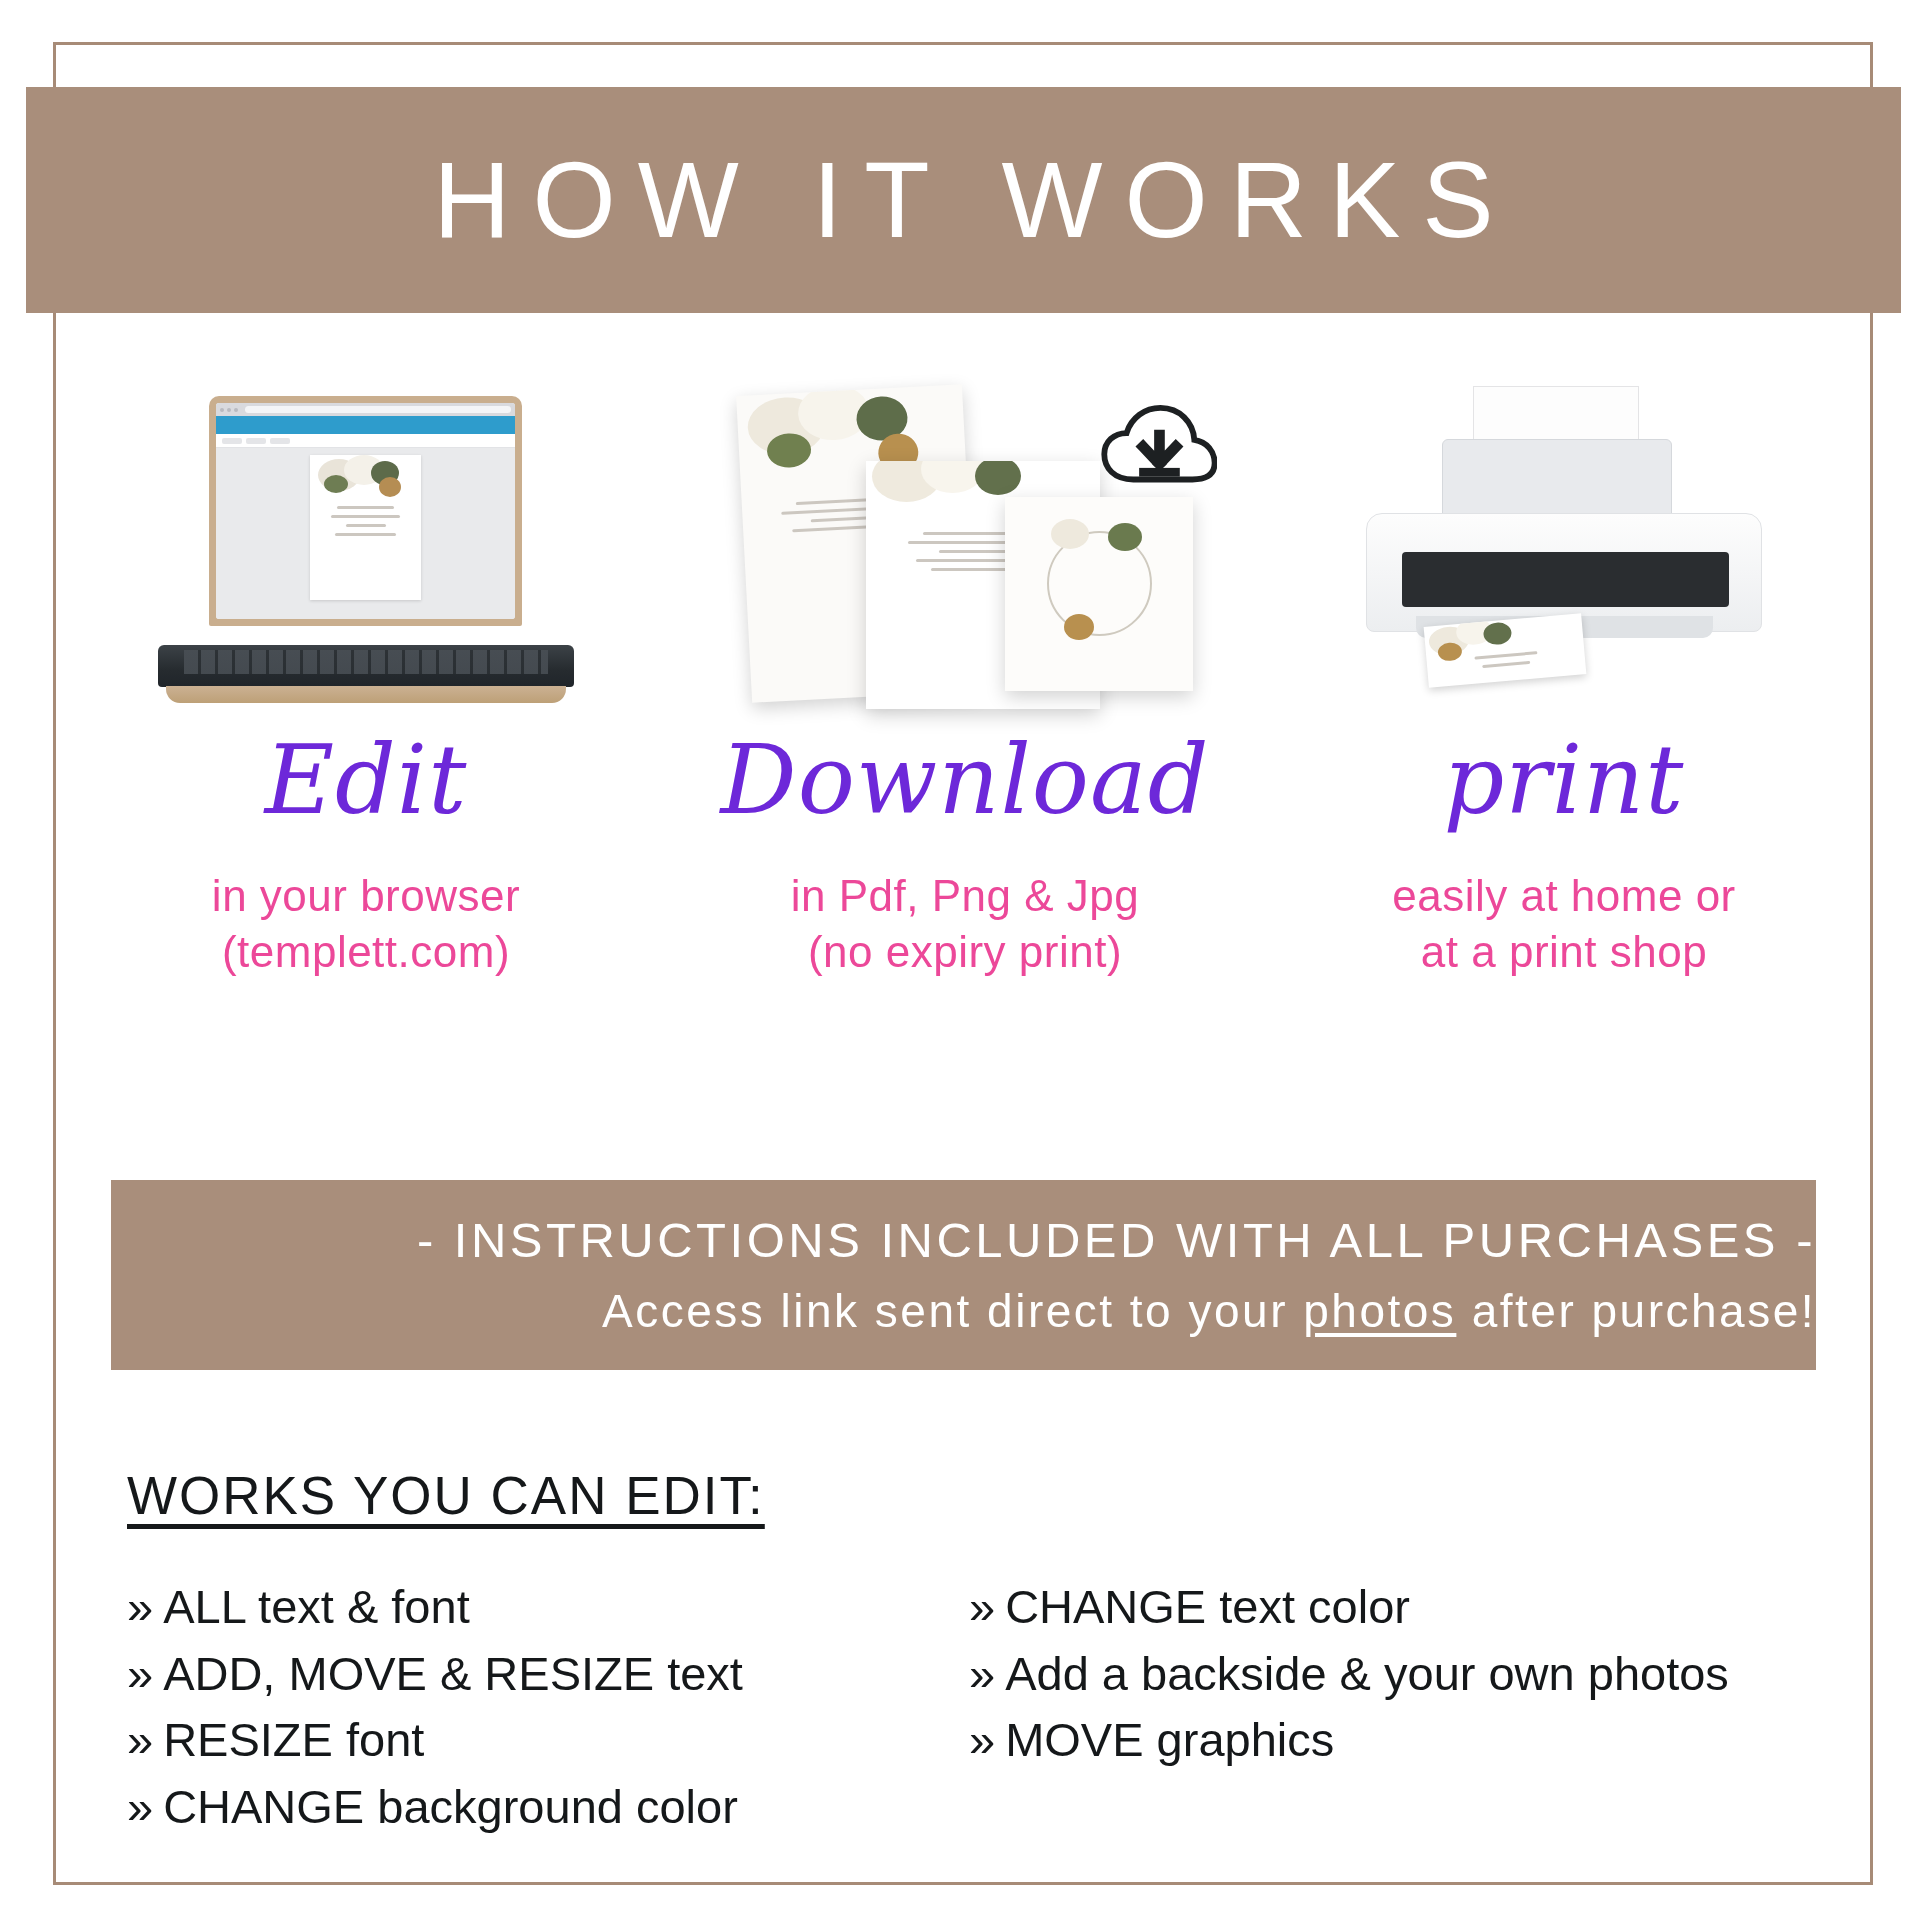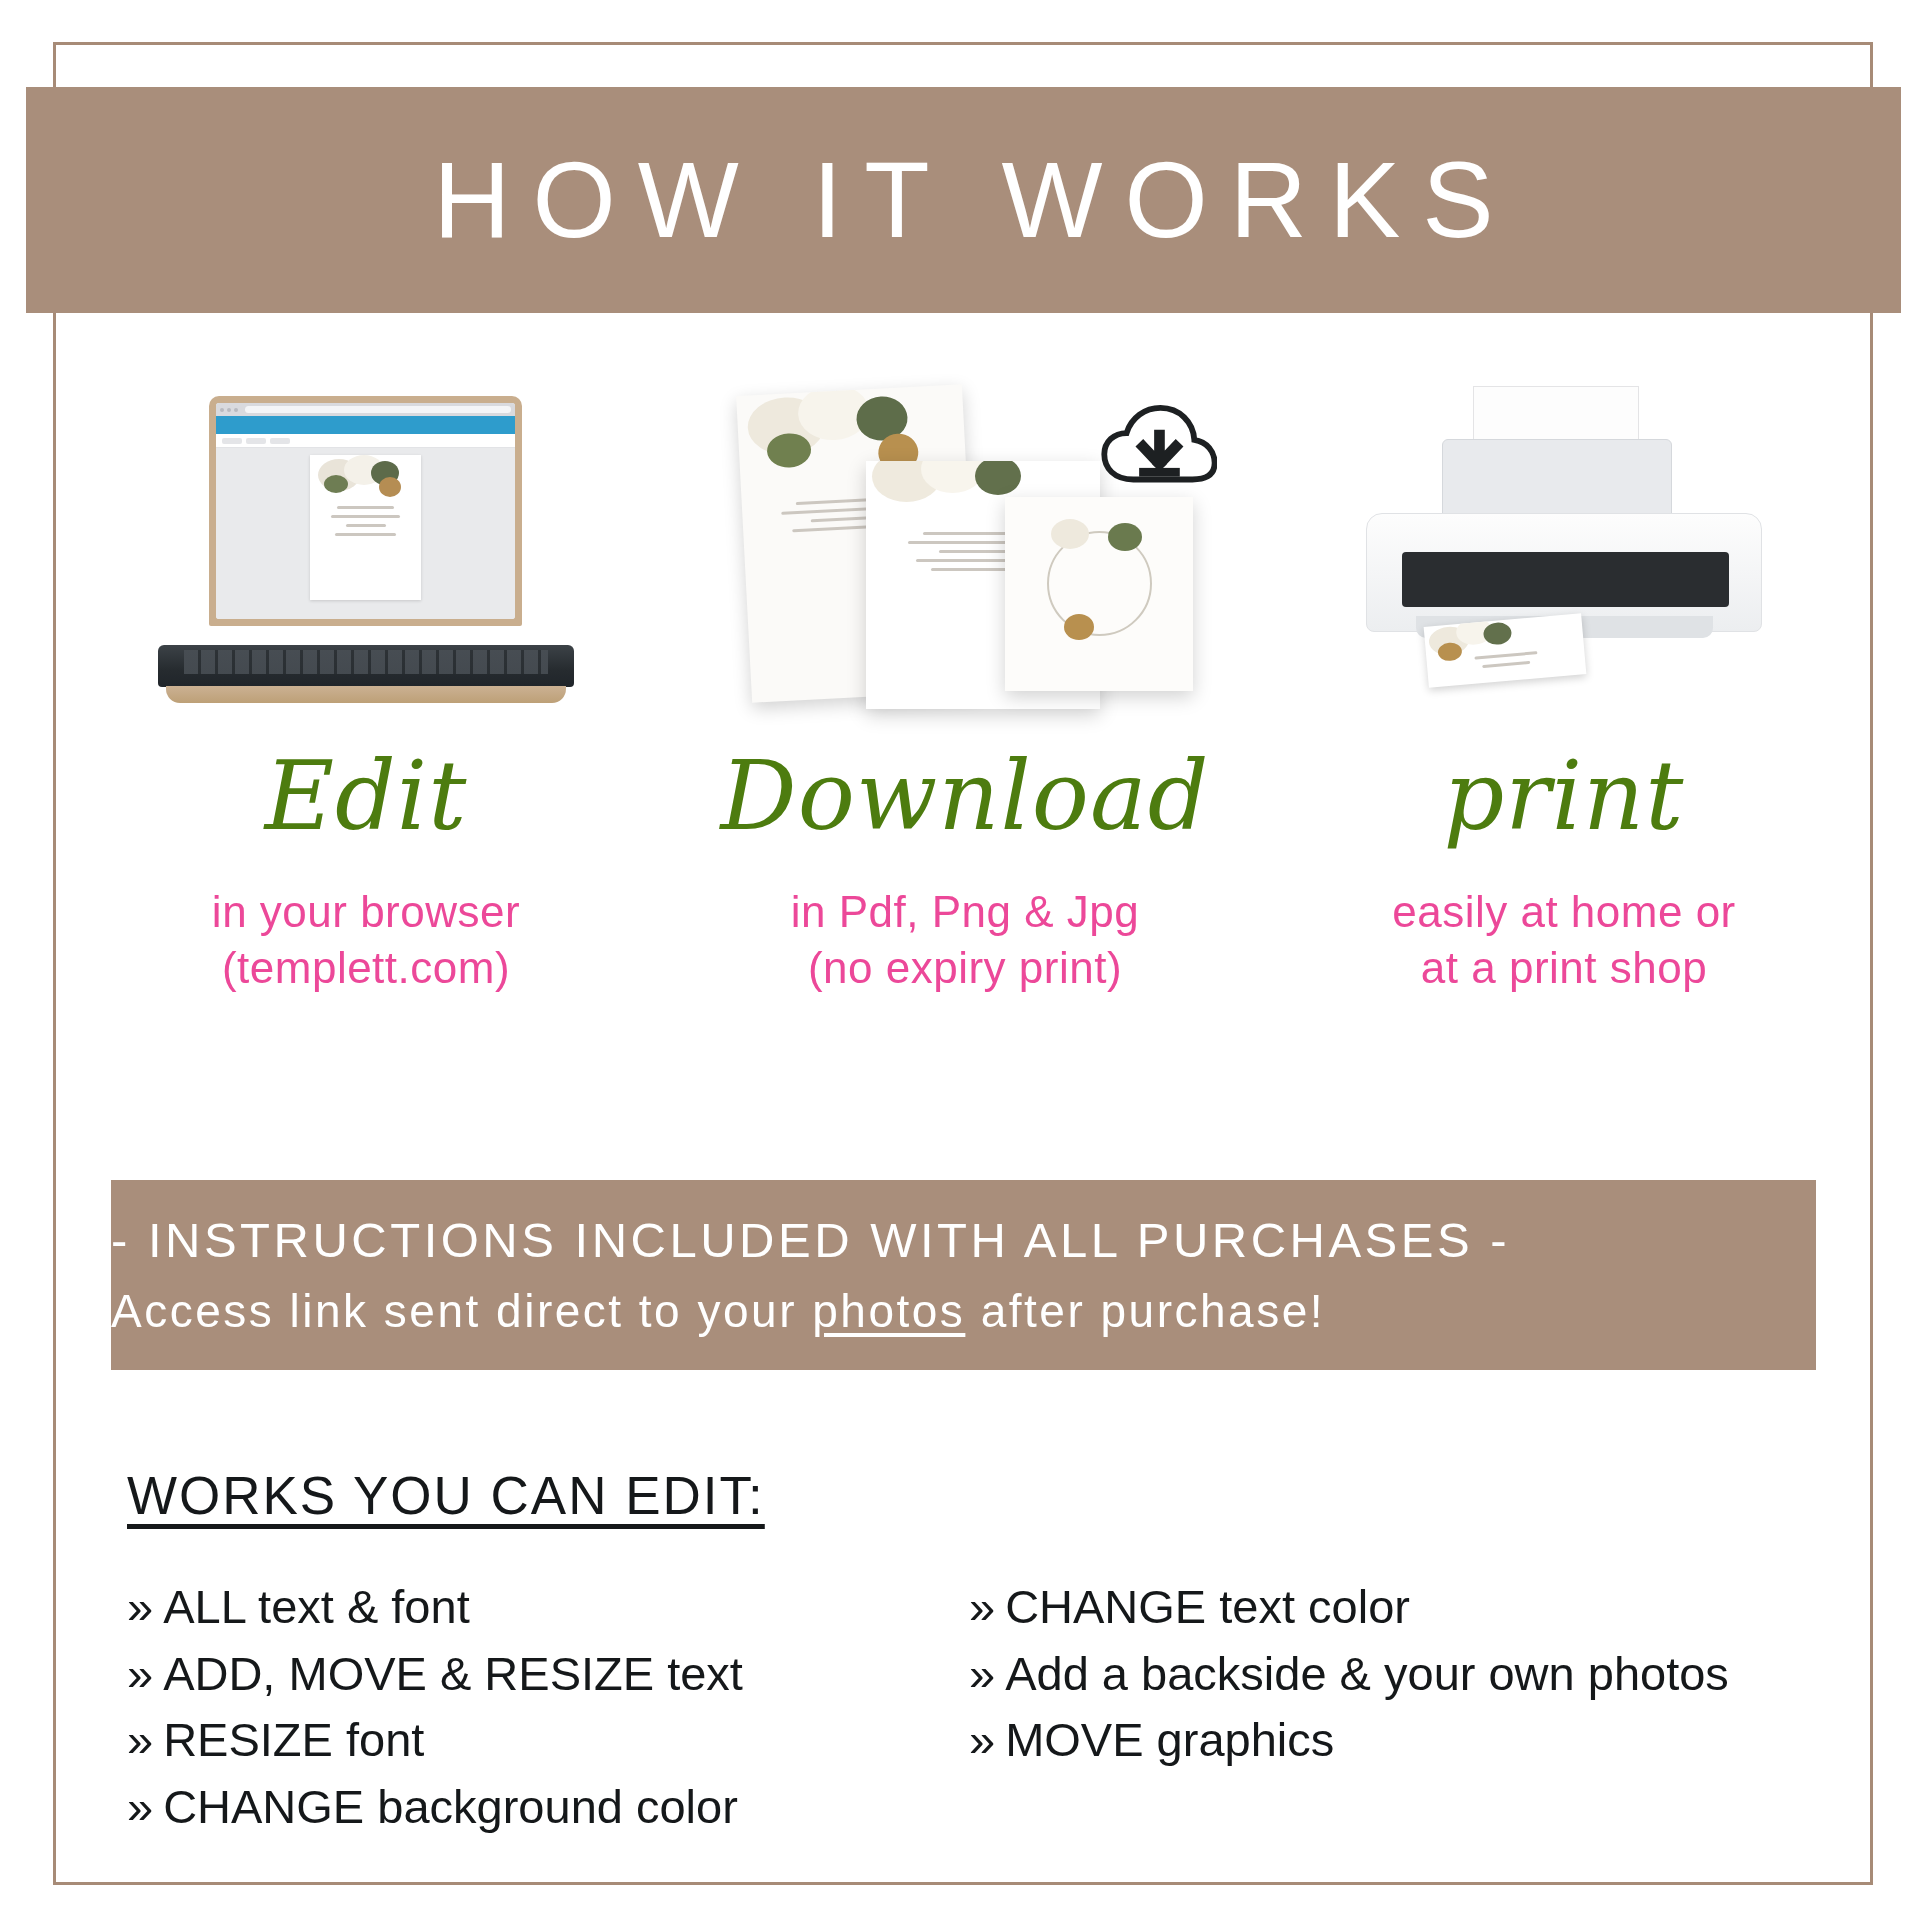--- a/index.html
+++ b/index.html
@@ -49,23 +49,23 @@
     width: 1772px;
     display: flex;
     justify-content: space-between;
   }
   .col { width: 574px; text-align: center; }
   .art { height: 337px; position: relative; display: flex; align-items: flex-end; justify-content: center; }
   .script {
     font-family: "DejaVu Serif", serif;
     font-style: italic;
     font-size: 95px;
-    color: #4d7c0f;
+    color: #6d28d9;
     line-height: 1.0;
-    margin-top: 36px;
+    margin-top: 20px;
     letter-spacing: 1px;
   }
   .caption {
     font-size: 44px;
     color: #ec4899;
     line-height: 1.28;
     margin-top: 40px;
     font-weight: 300;
     letter-spacing: 0.5px;
   }
@@ -165,21 +165,21 @@
   }
 
   
   .midbanner {
     position: absolute;
     left: 111px; top: 1180px;
     width: 1705px; height: 190px;
     background: #a98e7b;
     color: #fff;
     display: flex; flex-direction: column;
-    align-items: flex-start; justify-content: center;
+    align-items: flex-end; justify-content: center;
   }
   .mid-l1 {
     font-size: 49px; letter-spacing: 3.5px; font-weight: 300; white-space: nowrap;
   }
   .mid-l2 {
     font-size: 46px; letter-spacing: 2.5px; font-weight: 300; margin-top: 16px; white-space: nowrap;
   }
   .mid-l2 u { text-decoration: underline; text-underline-offset: 6px; }
 
   

